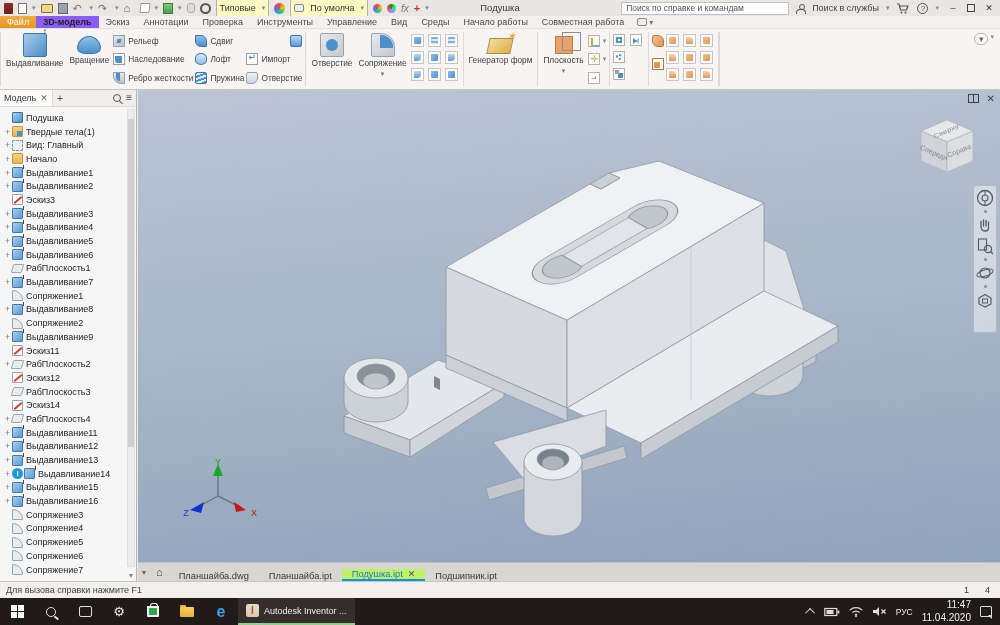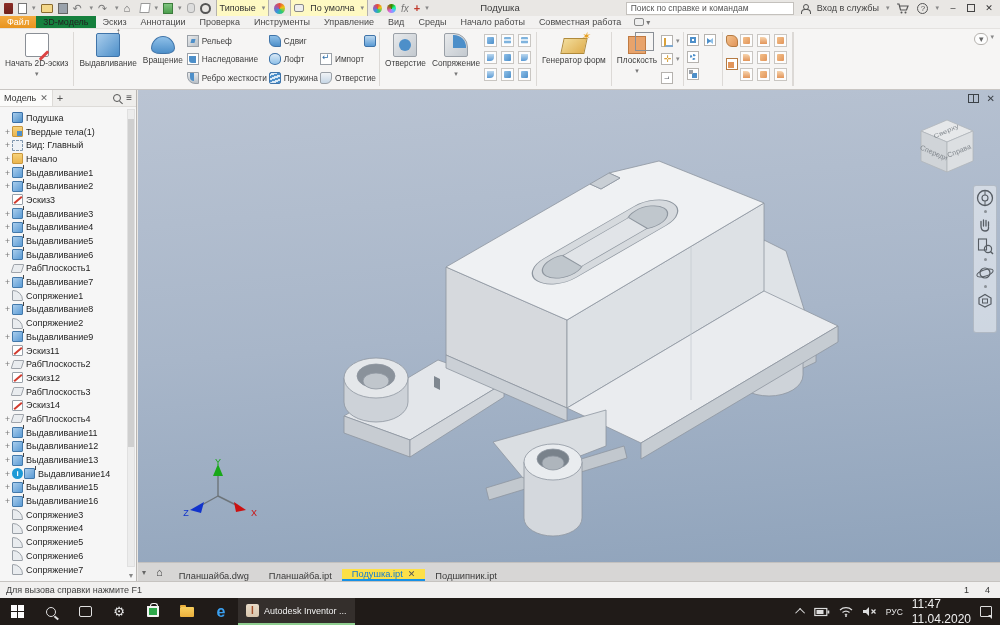--- a/index.html
+++ b/index.html
@@ -30,21 +30,21 @@
   .person:before{content:"";position:absolute;left:2.5px;top:0;width:4px;height:4px;border:1px solid #555;border-radius:50%;}
   .person:after{content:"";position:absolute;left:0;top:5px;width:8px;height:4px;border:1px solid #555;border-radius:4px 4px 0 0;border-bottom:none;}
   .qhelp{width:11px;height:11px;border:1px solid #555;border-radius:50%;text-align:center;line-height:10px;font-size:8px;color:#555;}
   .winbtn{font-size:9px;color:#333;width:14px;text-align:center;}
   .winrestore{width:8px;height:8px;border:1px solid #444;position:relative;background:#e9e7e4;}
   .winrestore:before{content:"";position:absolute;left:2px;top:-3px;width:7px;height:7px;border:1px solid #444;z-index:-1;}
   
   #ribbontabs{position:absolute;top:16px;left:0;width:1000px;height:13px;background:#f2f1f0;display:flex;align-items:stretch;font-size:9px;color:#4a4a4a;border-bottom:1px solid #e4e2e0;}
   .rtab{padding:0 7px;display:flex;align-items:center;}
   .rtab.file{background:linear-gradient(#f3ab41,#e8941f);color:#fff;}
-  .rtab.active{background:#15803d;color:#222;font-weight:normal;}
+  .rtab.active{background:#8b5cf6;color:#222;font-weight:bold;}
   .rtab-extra{margin-left:6px;display:flex;align-items:center;gap:2px;color:#777;font-size:8px;}
   .mini-ic{width:10px;height:8px;border:1px solid #888;border-radius:2px;background:#eee;}
   
   #ribbon{position:absolute;top:29px;left:0;width:1000px;height:61px;background:#f6f5f4;border-bottom:1px solid #c9c6c3;display:flex;align-items:stretch;overflow:hidden;}
   .rgroup{display:flex;align-items:flex-start;padding:2px 3px;gap:2px;}
   .rsep{width:1px;background:#dcd9d6;margin:3px 0;}
   .bigbtn{display:flex;flex-direction:column;align-items:center;justify-content:flex-start;font-size:8.3px;color:#3e3e3e;text-align:center;line-height:1.15;padding:1px 2px;height:56px;}
   .bic{width:24px;height:24px;margin:1px 0 2px;position:relative;flex:none;}
   .scol{display:flex;flex-direction:column;justify-content:space-between;height:54px;padding-top:2px;}
   .srow{display:flex;align-items:center;gap:3px;font-size:8.3px;color:#3e3e3e;height:15px;}
@@ -151,21 +151,21 @@
   .vp-split:after{content:"";position:absolute;left:4px;top:0;bottom:0;width:1px;background:#3c4248;}
   #viewcube{position:absolute;top:22px;right:18px;width:70px;height:70px;}
   #navbar{position:absolute;top:95px;right:3px;width:24px;height:148px;background:rgba(248,250,252,0.5);border:1px solid rgba(120,130,140,0.35);border-radius:3px;display:flex;flex-direction:column;align-items:center;padding:2px 0;gap:1px;}
   .navdot{width:3px;height:3px;border-radius:50%;background:#8a9096;margin:1px 0;}
   #triad{position:absolute;left:42px;bottom:42px;width:80px;height:62px;}
   
   #doctabs{position:absolute;left:138px;top:562px;width:862px;height:19px;background:#d7d6d5;display:flex;align-items:stretch;font-size:9.3px;color:#3a3a3a;border-top:1px solid #c3c1bf;}
   .dchev{display:flex;align-items:center;padding:0 4px;color:#666;font-size:8px;}
   .dhome{display:flex;align-items:center;padding:0 6px;font-size:11px;color:#444;}
   .dtab{display:flex;align-items:center;padding:0 10px;gap:5px;}
-  .dtab.active{background:#fde047;color:#147cd2;border-bottom:2px solid #1690e6;}
+  .dtab.active{background:#bef264;color:#147cd2;border-bottom:2px solid #1690e6;}
   .dclose{color:#555;font-size:9px;}
   
   #statusbar{position:absolute;left:0;top:581px;width:1000px;height:17px;background:#f1f0ef;border-top:1px solid #c6c3c0;display:flex;align-items:center;font-size:9px;color:#3f3f3f;padding:0 6px;}
   .st-right{margin-left:auto;display:flex;gap:16px;padding-right:4px;color:#333;}
   
   #taskbar{position:absolute;left:0;top:598px;width:1000px;height:27px;background:#201b18;display:flex;align-items:center;color:#e8e8e8;}
   .tkslot{width:34px;height:27px;display:flex;align-items:center;justify-content:center;flex:none;}
   .winlogo{display:grid;grid-template-columns:6px 6px;grid-auto-rows:6px;gap:1px;}
   .winlogo div{background:#fdfdfd;}
   .tk-search{width:10px;height:10px;border:1.5px solid #e0e0e0;border-radius:50%;position:relative;}
@@ -175,21 +175,21 @@
   .tk-store{width:12px;height:11px;background:#f3f3f3;position:relative;border-radius:0 0 1px 1px;}
   .tk-store:before{content:"";position:absolute;top:-3px;left:3px;width:6px;height:3px;border:1px solid #f3f3f3;border-bottom:none;border-radius:3px 3px 0 0;}
   .tk-store:after{content:"";position:absolute;inset:2px;background:#2ea84a;}
   .tk-folder{width:14px;height:10px;background:linear-gradient(#f8cf5e,#eaaf3c);border-radius:1px;position:relative;}
   .tk-folder:before{content:"";position:absolute;top:-2px;left:0;width:6px;height:2px;background:#eaaf3c;border-radius:1px 1px 0 0;}
   .tk-edge{font-size:16px;font-weight:bold;color:#3aa0f0;line-height:16px;}
   #tk-app{height:27px;display:flex;align-items:center;gap:5px;padding:0 8px;background:rgba(255,255,255,0.09);border-bottom:2px solid #8fce8f;font-size:9px;color:#f0f0f0;}
   .inv-ic{width:13px;height:13px;background:linear-gradient(#e8dbc8,#d9c7ae);border-radius:2px;color:#a3502a;font-weight:bold;font-size:10px;text-align:center;line-height:13px;}
   #tray{margin-left:auto;display:flex;align-items:center;gap:9px;padding-right:8px;font-size:8.5px;}
   .tk-chev{width:7px;height:7px;border-left:1.5px solid #ddd;border-top:1.5px solid #ddd;transform:rotate(45deg) translateY(2px);}
-  .tk-clock{font-size:12px;line-height:1.25;color:#f0f0f0;}
+  .tk-clock{text-align:right;font-size:10px;line-height:1.25;color:#f0f0f0;}
   .tk-note{width:12px;height:11px;border:1.3px solid #ddd;border-radius:1px;position:relative;}
   .tk-note:after{content:"";position:absolute;right:-1px;bottom:-3px;border-left:4px solid transparent;border-top:4px solid #ddd;}
 </style>
 </head>
 <body>
 
 <div id="titlebar">
   <div class="qat">
     <span class="qi qi-logo"></span>
     <span class="qi qi-page"></span>
@@ -220,21 +220,21 @@
     <span class="colorwheel" style="width:9px;height:9px"></span>
     <span class="colorwheel" style="width:9px;height:9px;filter:hue-rotate(90deg)"></span>
     <span class="fx">fx</span>
     <span class="plus-red">+</span>
     <span class="caret">▾</span>
   </div>
   <div id="tb-title">Подушка</div>
   <div class="tb-right">
     <span class="searchbox">Поиск по справке и командам</span>
     <span class="person"></span>
-    <span>Вход в службы</span>
+    <span>Поиск в службы</span>
       <span class="caret">▾</span>
     <svg width="14" height="11">
         <path d="M1,1 h2 l1.5,6 h6 l1.5-4 h-8" fill="none" stroke="#555" stroke-width="1.2"></path>
         <circle cx="5.5" cy="9.5" r="1" fill="#555"></circle>
         <circle cx="9.5" cy="9.5" r="1" fill="#555"></circle>
       </svg>
     <span class="qhelp">?</span>
       <span class="caret">▾</span>
     <span class="winbtn">–</span>
     <span class="winrestore"></span>
@@ -256,27 +256,20 @@
       <span class="rtab">Начало работы</span>
       <span class="rtab">Совместная работа</span>
     </span>
   <span class="rtab-extra">
       <span class="mini-ic"></span>
       <span>▾</span>
     </span>
 </div>
 
 <div id="ribbon">
-  <div class="rgroup">
-    <div class="bigbtn">
-      <span class="bic bic-sketch"></span>
-      <span>Начать 2D-эскиз</span>
-        <span class="rarr">▾</span>
-    </div>
-  </div>
   <div class="rsep"></div>
   <div class="rgroup">
     <div class="bigbtn">
         <span class="bic bic-extrude"></span>
         <span>Выдавливание</span>
       </div>
     <div class="bigbtn">
         <span class="bic bic-revolve"></span>
         <span>Вращение</span>
       </div>

